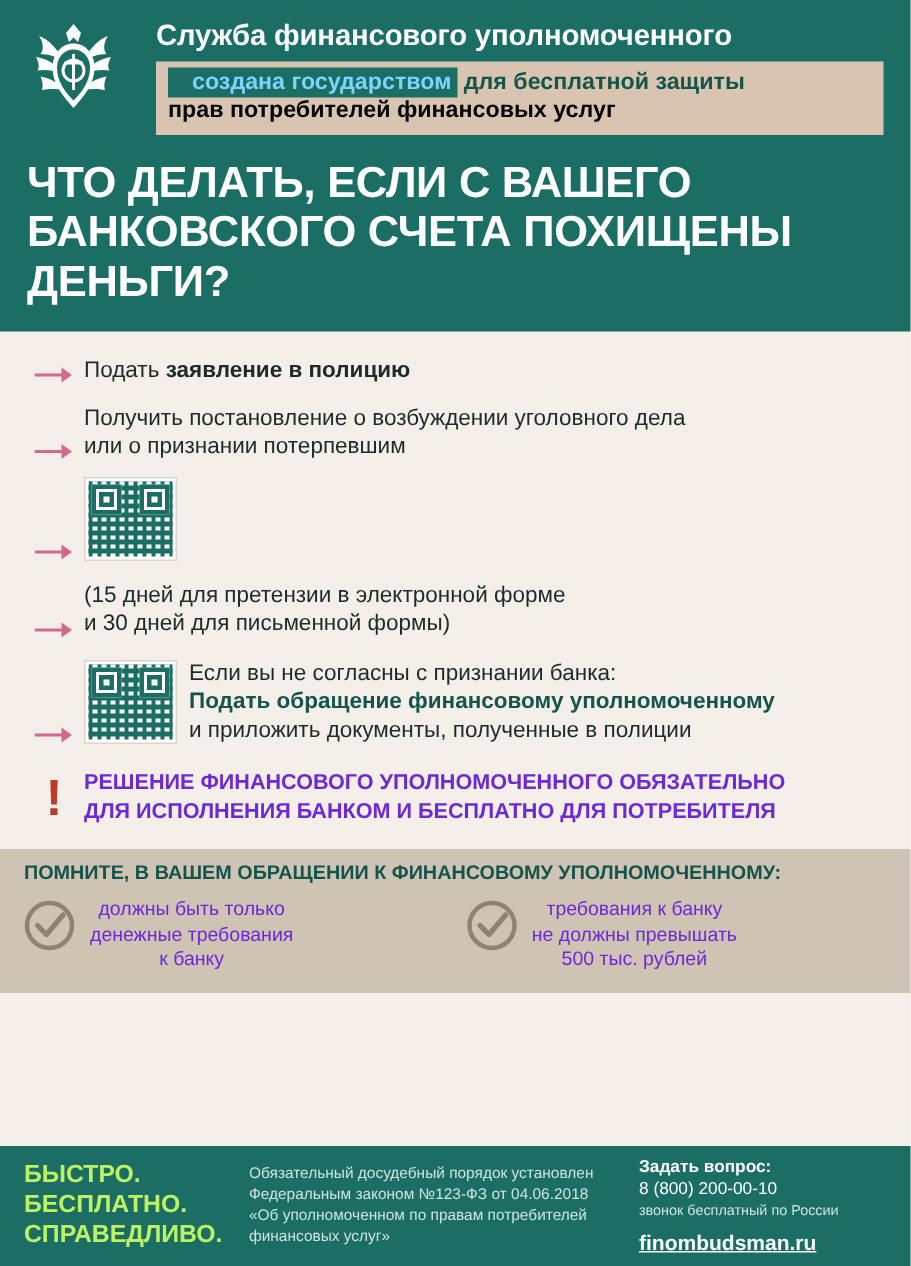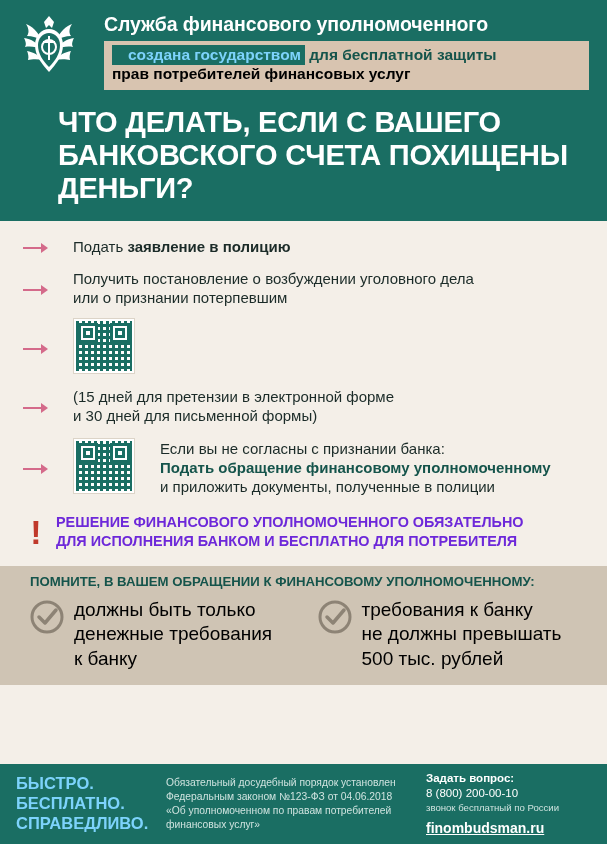--- a/index.html
+++ b/index.html
@@ -71,32 +71,30 @@
     font-weight: bold;
     color: #000000;
   }
   .headline {
     color: #ffffff;
     font-size: 29px;
     font-weight: bold;
     line-height: 1.13;
     margin-top: 16px;
     letter-spacing: -0.2px;
-    margin-left: 40px;
   }
 
   
   .steps {
     padding: 14px 16px 0 16px;
   }
   .step {
     display: flex;
-    align-items: center;
+    align-items: flex-end;
     margin-bottom: 11px;
-    gap: 17px;
   }
   .arrow {
     flex: 0 0 40px;
     width: 40px;
     padding-top: 6px;
     display: flex;
     justify-content: center;
   }
   .arrow svg { display: block; }
   .qr {
@@ -162,21 +160,21 @@
     color: #6d28d9;
     font-size: 14.4px;
     font-weight: bold;
     line-height: 1.28;
   }
 
   
   .remember {
     background: #cfc4b4;
     margin-top: 8px;
-    padding: 8px 16px 14px 30px;
+    padding: 8px 16px 14px 16px;
   }
   .remember-title {
     color: #15544b;
     font-size: 13.2px;
     font-weight: bold;
     margin-bottom: 9px;
   }
   .remember-cols {
     display: flex;
     gap: 14px;
@@ -187,41 +185,42 @@
     align-items: flex-start;
     gap: 10px;
   }
   .check-icon {
     flex: 0 0 34px;
     width: 34px;
     height: 34px;
     margin-top: 2px;
   }
   .rcol-text {
-    font-size: 19px;
-    color: #000000;
+    font-size: 13px;
+    color: #6d28d9;
     line-height: 1.28;
+    text-align: center;
   }
 
   
   .footer {
     background: #1a6e63;
     position: absolute;
     left: 0;
     right: 0;
     bottom: 0;
     height: 80px;
     display: flex;
     align-items: center;
     padding: 0 16px;
     box-sizing: border-box;
   }
   .slogan {
     flex: 0 0 150px;
-    color: #7dd3fc;
+    color: #bef264;
     font-size: 16.5px;
     font-weight: bold;
     line-height: 1.2;
   }
   .legal {
     flex: 1 1 auto;
     color: #cfe3df;
     font-size: 10.3px;
     line-height: 1.35;
     padding-right: 10px;

